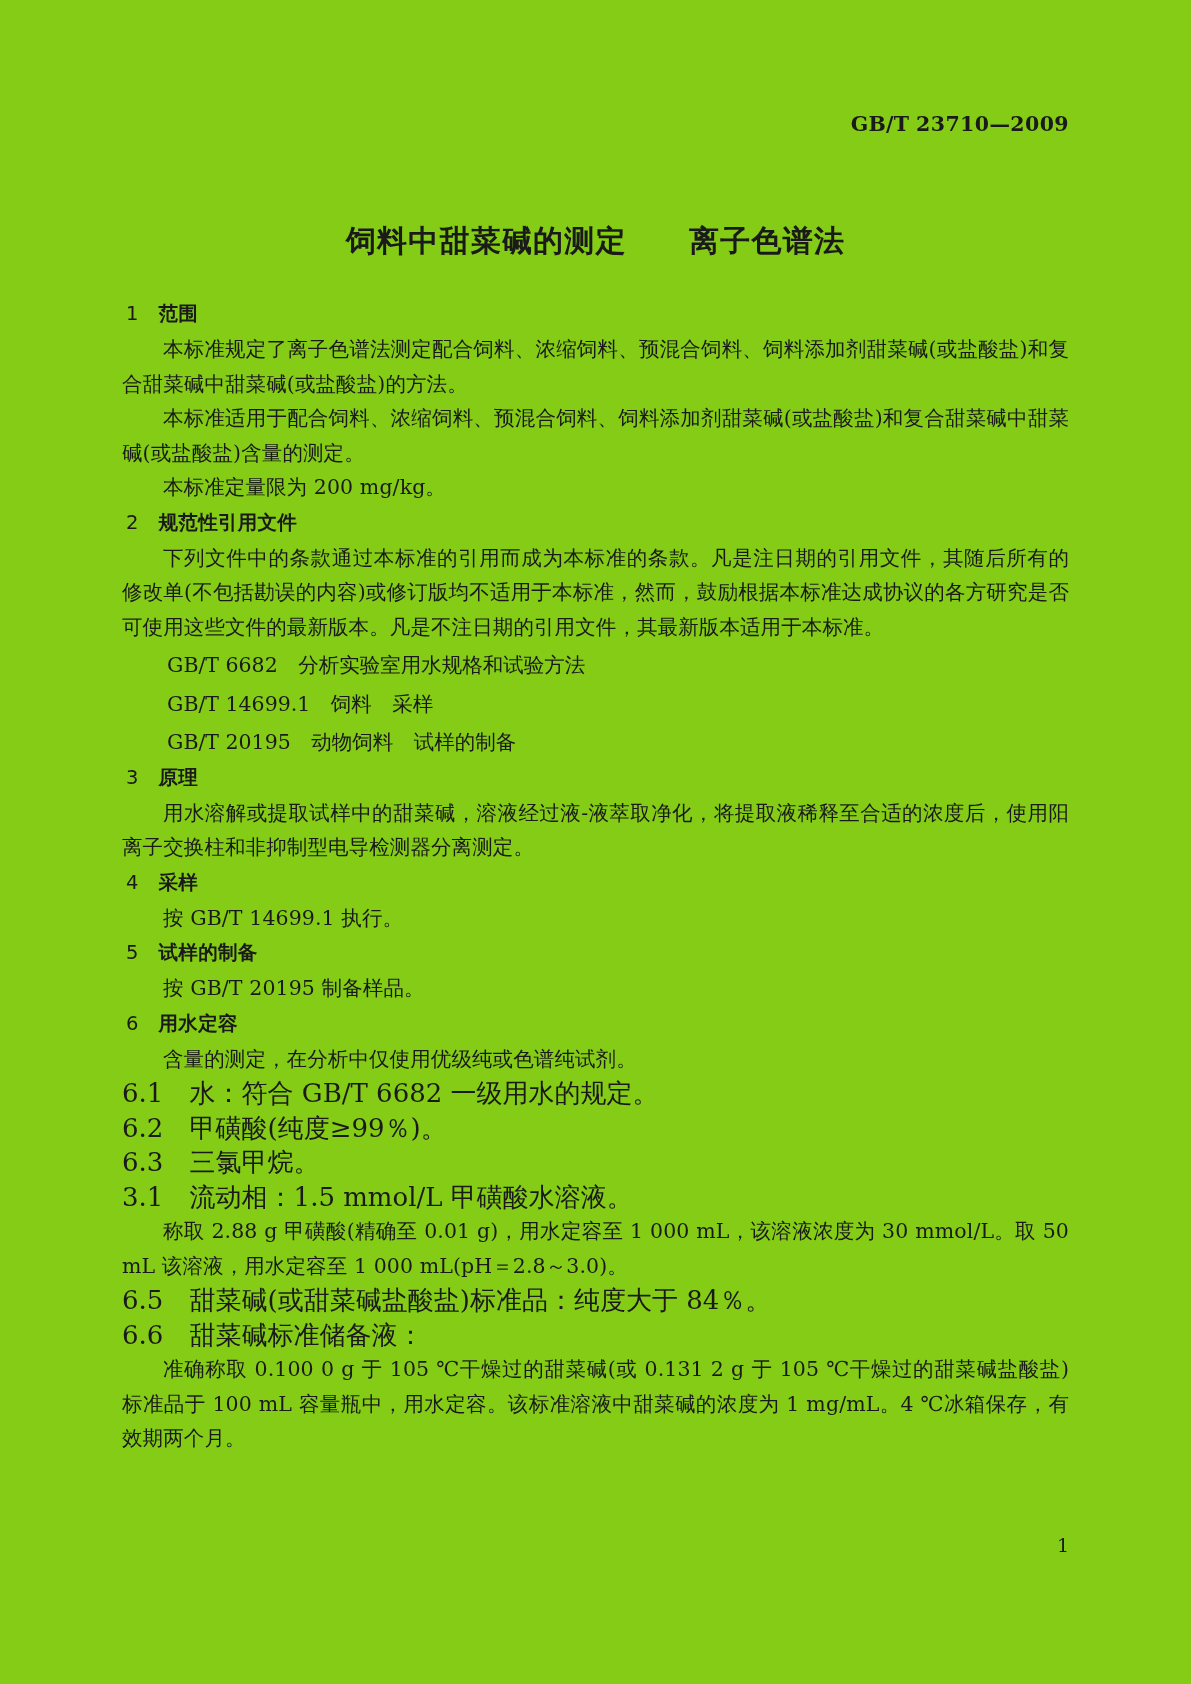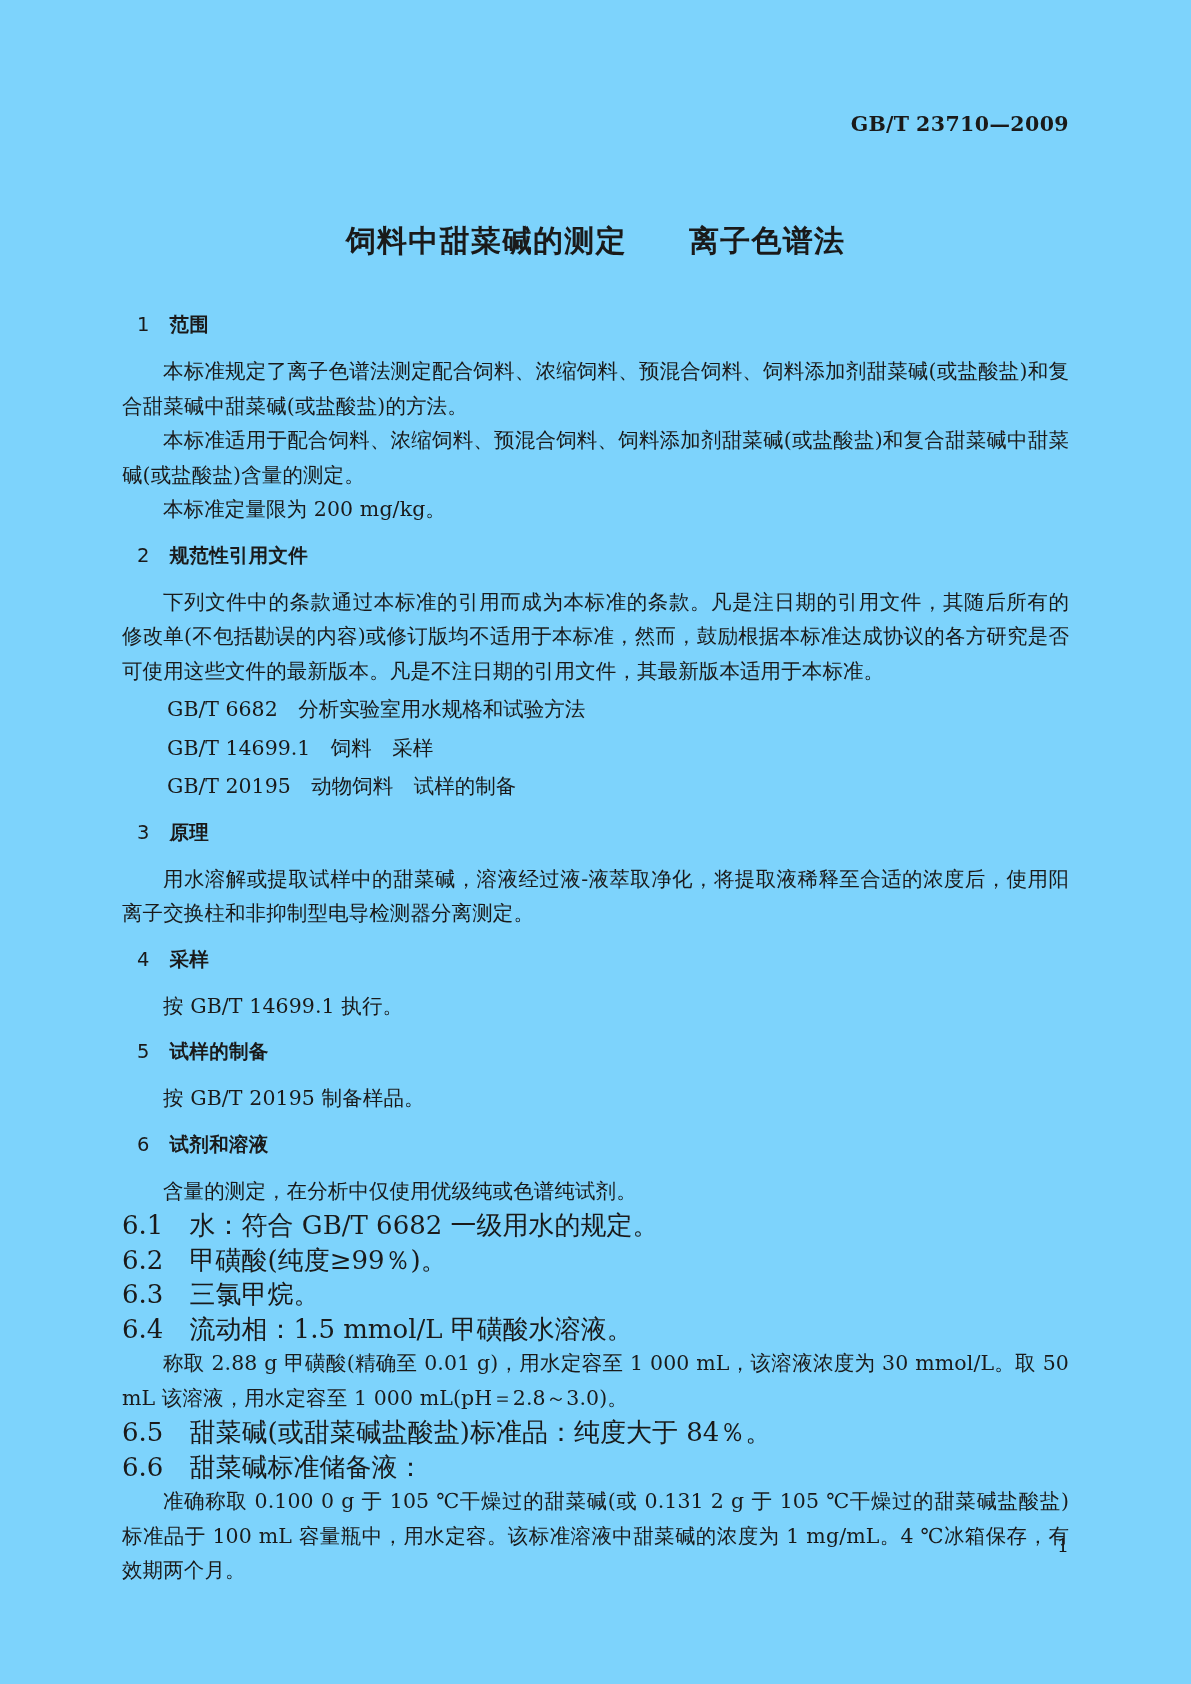--- a/index.html
+++ b/index.html
@@ -10,21 +10,21 @@
   body {
     font-family: "DejaVu Serif", "Liberation Serif", serif;
     color: #1a1a1a;
     -webkit-font-smoothing: antialiased;
   }
   .page {
     position: relative;
     width: 1191px;
     height: 1684px;
     margin: 0 auto;
-    background: #7dd3fc;
+    background: #84cc16;
     box-sizing: border-box;
     overflow: hidden;
   }
   .content {
     position: absolute;
     left: 122px;
     top: 0;
     width: 947px;
     height: 1684px;
   }
@@ -67,21 +67,21 @@
     position: absolute;
     top: 296px;
     left: 0;
     width: 947px;
   }
 
   h2.sec {
     font-family: "DejaVu Sans", "Liberation Sans", sans-serif;
     font-weight: bold;
     font-size: 19.5px;
-    margin: 15px;
+    margin: 4px;
     padding: 0;
     line-height: 28px;
     letter-spacing: 0.3px;
     white-space: pre;
   }
   h2.sec .sec-num {
     font-weight: normal;
   }
   .sec-gap-before { margin-top: 22px; }
   .sec-gap-after  { margin-bottom: 4px; }
@@ -155,27 +155,27 @@
 
       <h2 class="sec sec-gap-before sec-gap-after"><span class="sec-num">3</span>　<span>原理</span></h2>
       <p class="para indent">用水溶解或提取试样中的甜菜碱，溶液经过液-液萃取净化，将提取液稀释至合适的浓度后，使用阳离子交换柱和非抑制型电导检测器分离测定。</p>
 
       <h2 class="sec sec-gap-before sec-gap-after"><span class="sec-num">4</span>　<span>采样</span></h2>
       <p class="para indent">按 GB/T 14699.1 执行。</p>
 
       <h2 class="sec sec-gap-before sec-gap-after"><span class="sec-num">5</span>　<span>试样的制备</span></h2>
       <p class="para indent">按 GB/T 20195 制备样品。</p>
 
-      <h2 class="sec sec-gap-before sec-gap-after"><span class="sec-num">6</span>　<span>试剂和溶液</span></h2>
+      <h2 class="sec sec-gap-before sec-gap-after"><span class="sec-num">6</span>　<span>用水定容</span></h2>
       <p class="para indent">含量的测定，在分析中仅使用优级纯或色谱纯试剂。</p>
 
       <p class="item"><span class="item-num">6.1</span><span>水：符合 GB/T 6682 一级用水的规定。</span></p>
       <p class="item"><span class="item-num">6.2</span><span>甲磺酸(纯度≥99％)。</span></p>
       <p class="item"><span class="item-num">6.3</span><span>三氯甲烷。</span></p>
-      <p class="item"><span class="item-num">6.4</span><span>流动相：1.5 mmol/L 甲磺酸水溶液。</span></p>
+      <p class="item"><span class="item-num">3.1</span><span>流动相：1.5 mmol/L 甲磺酸水溶液。</span></p>
 
       <p class="para indent">称取 2.88 g 甲磺酸(精确至 0.01 g)，用水定容至 1 000 mL，该溶液浓度为 30 mmol/L。取 50 mL 该溶液，用水定容至 1 000 mL(pH＝2.8～3.0)。</p>
 
       <p class="item"><span class="item-num">6.5</span><span>甜菜碱(或甜菜碱盐酸盐)标准品：纯度大于 84％。</span></p>
       <p class="item"><span class="item-num">6.6</span><span>甜菜碱标准储备液：</span></p>
 
       <p class="para indent">准确称取 0.100 0 g 于 105 ℃干燥过的甜菜碱(或 0.131 2 g 于 105 ℃干燥过的甜菜碱盐酸盐)标准品于 100 mL 容量瓶中，用水定容。该标准溶液中甜菜碱的浓度为 1 mg/mL。4 ℃冰箱保存，有效期两个月。</p>
 
     </div>
 

